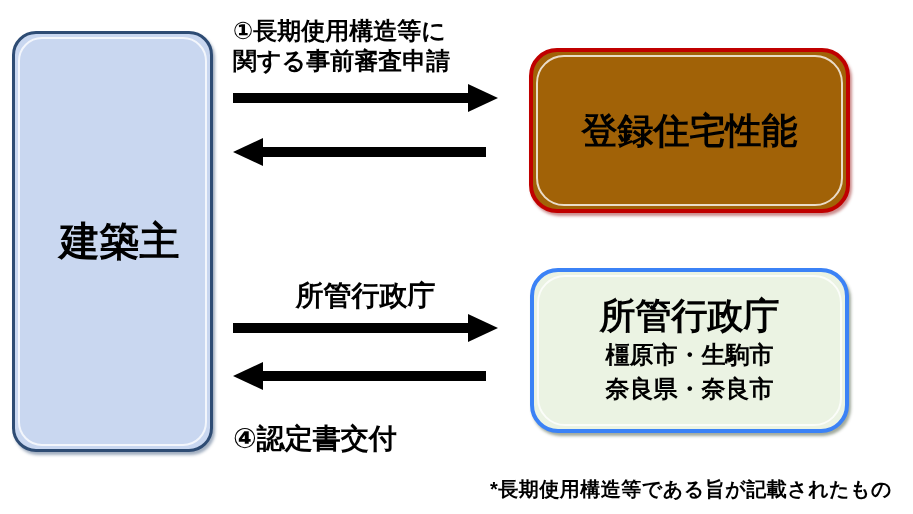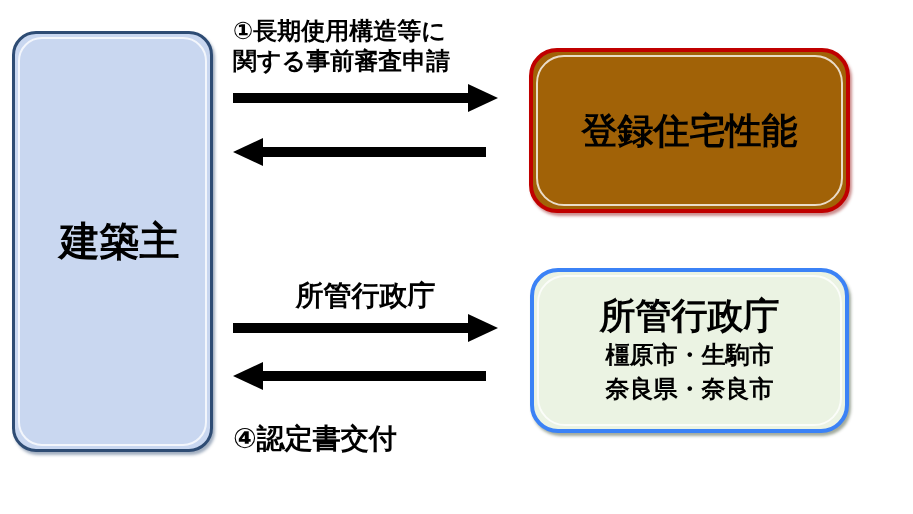--- a/index.html
+++ b/index.html
@@ -137,14 +137,15 @@
     <div class="head"></div>
   </div>
   <div class="arrow-label label-3">所管行政庁</div>
 
   <div class="arrow left arrow-4">
     <div class="head"></div>
     <div class="shaft"></div>
   </div>
   <div class="arrow-label label-4">④認定書交付</div>
 
+  <div class="footnote">*長期使用構造等である旨が記載されたもの</div>
 
 </div>
 
 </body></html>

